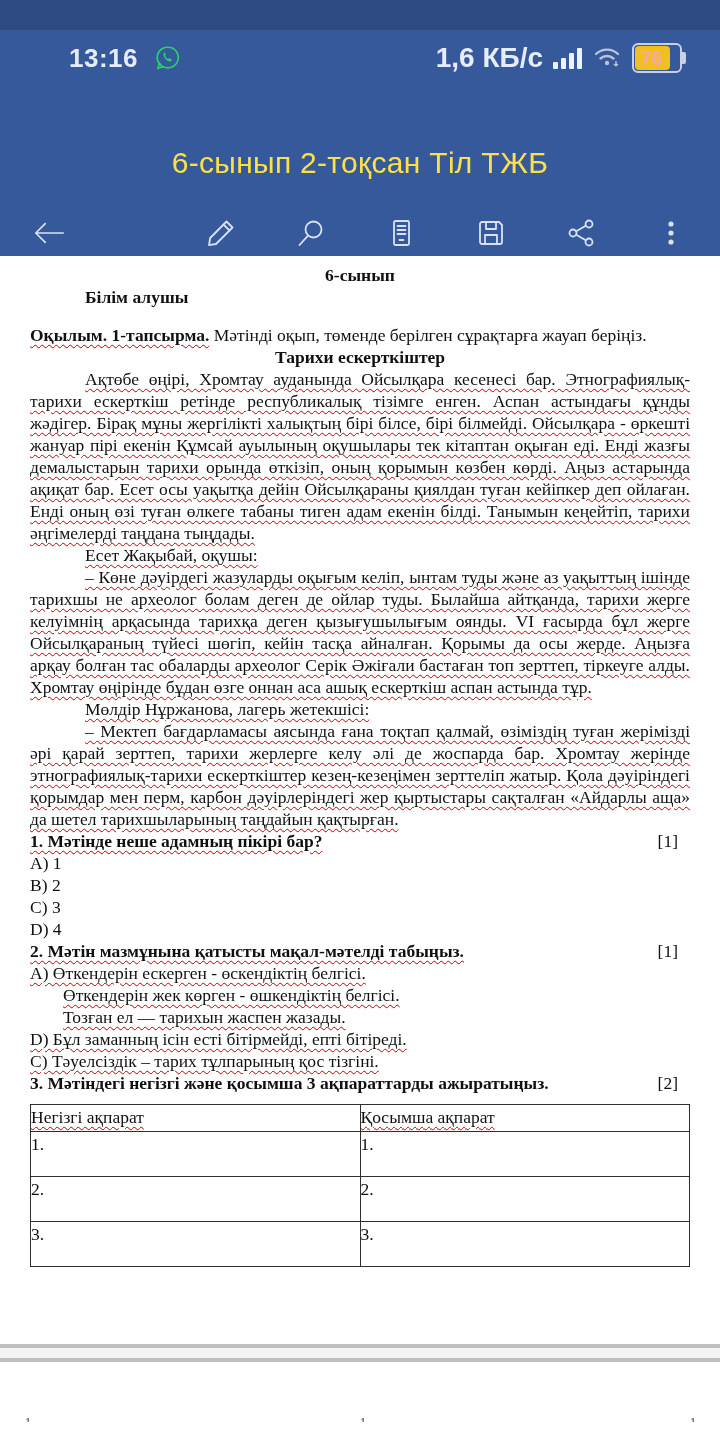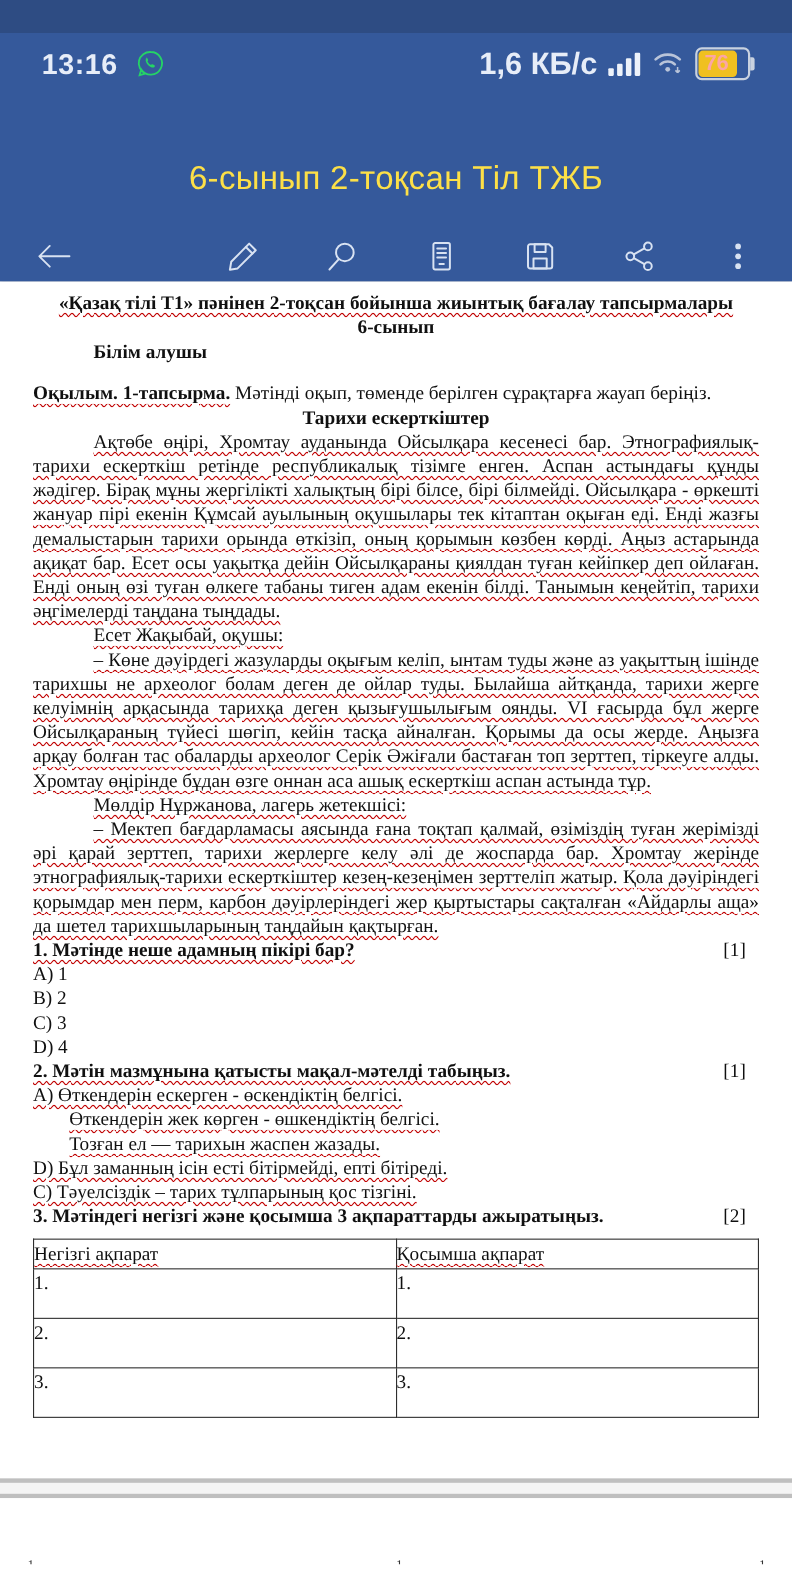--- a/index.html
+++ b/index.html
@@ -4,21 +4,21 @@
 <style>
   html,body{margin:0;padding:0;background:#222;}
   .screen{position:relative;width:720px;height:1440px;background:#ffffff;overflow:hidden;
           font-family:"Liberation Sans",sans-serif;}
 
   
   .appheader{position:relative;width:720px;height:256px;background:#35599B;
              box-shadow:0 2px 4px rgba(0,0,0,.3);}
   .notch-strip{height:30px;background:#2E4C83;}
   .status-row{height:56px;display:flex;align-items:center;padding:0 38px;color:#E7EDF8;}
-  .time{font-size:26px;font-weight:bold;letter-spacing:.5px;}
+  .time{font-size:26px;font-weight:bold;letter-spacing:.5px;margin-left:31px;}
   .wa{margin-left:16px;display:flex;align-items:center;}
   .status-right{margin-left:auto;display:flex;align-items:center;gap:10px;}
   .speed{font-size:28px;font-weight:bold;}
   .bars{display:flex;align-items:flex-end;gap:3px;height:22px;}
   .bars i{display:block;width:5px;background:#EDF2FA;border-radius:1px;}
   .b1{height:7px}.b2{height:11px}.b3{height:16px}.b4{height:21px}
   .battery{position:relative;width:46px;height:26px;border:2px solid #C9D2E0;border-radius:6px;
            display:flex;align-items:center;}
   .battery .fill{position:absolute;left:1px;top:1px;bottom:1px;width:76%;background:#F0C020;border-radius:4px;}
   .battery .pct{position:relative;width:76%;text-align:center;font-size:20px;font-weight:bold;color:#fca5a5;}
@@ -148,21 +148,20 @@
             <circle cx="15" cy="24" r="2.6" fill="#D8E2F2" stroke="none"></circle>
           </svg>
         </span>
       </span>
     </div>
   </div>
 
   <div class="viewer">
     <div class="page1">
 
-      <div class="ctr b sq">«Қазақ тілі Т1» пәнінен 2-тоқсан бойынша жиынтық бағалау тапсырмалары</div>
       <div class="ctr b">6-сынып</div>
       <div class="ind b">Білім алушы</div>
 
       <div class="gap1"></div>
 
       <div><span class="b sq">Оқылым. 1-тапсырма.</span><span> Мәтінді оқып, төменде берілген сұрақтарға жауап беріңіз.</span></div>
 
       <div class="ctr b">Тарихи ескерткіштер</div>
 
       <div class="ind just sq">Ақтөбе өңірі, Хромтау ауданында Ойсылқара кесенесі бар. Этнографиялық-тарихи ескерткіш ретінде республикалық тізімге енген. Аспан астындағы құнды жәдігер. Бірақ мұны жергілікті халықтың бірі білсе, бірі білмейді. Ойсылқара - өркешті жануар пірі екенін Құмсай ауылының оқушылары тек кітаптан оқыған еді. Енді жазғы демалыстарын тарихи орында өткізіп, оның қорымын көзбен көрді. Аңыз астарында ақиқат бар. Есет осы уақытқа дейін Ойсылқараны қиялдан туған кейіпкер деп ойлаған. Енді оның өзі туған өлкеге табаны тиген адам екенін білді. Танымын кеңейтіп, тарихи әңгімелерді таңдана тыңдады.</div>

